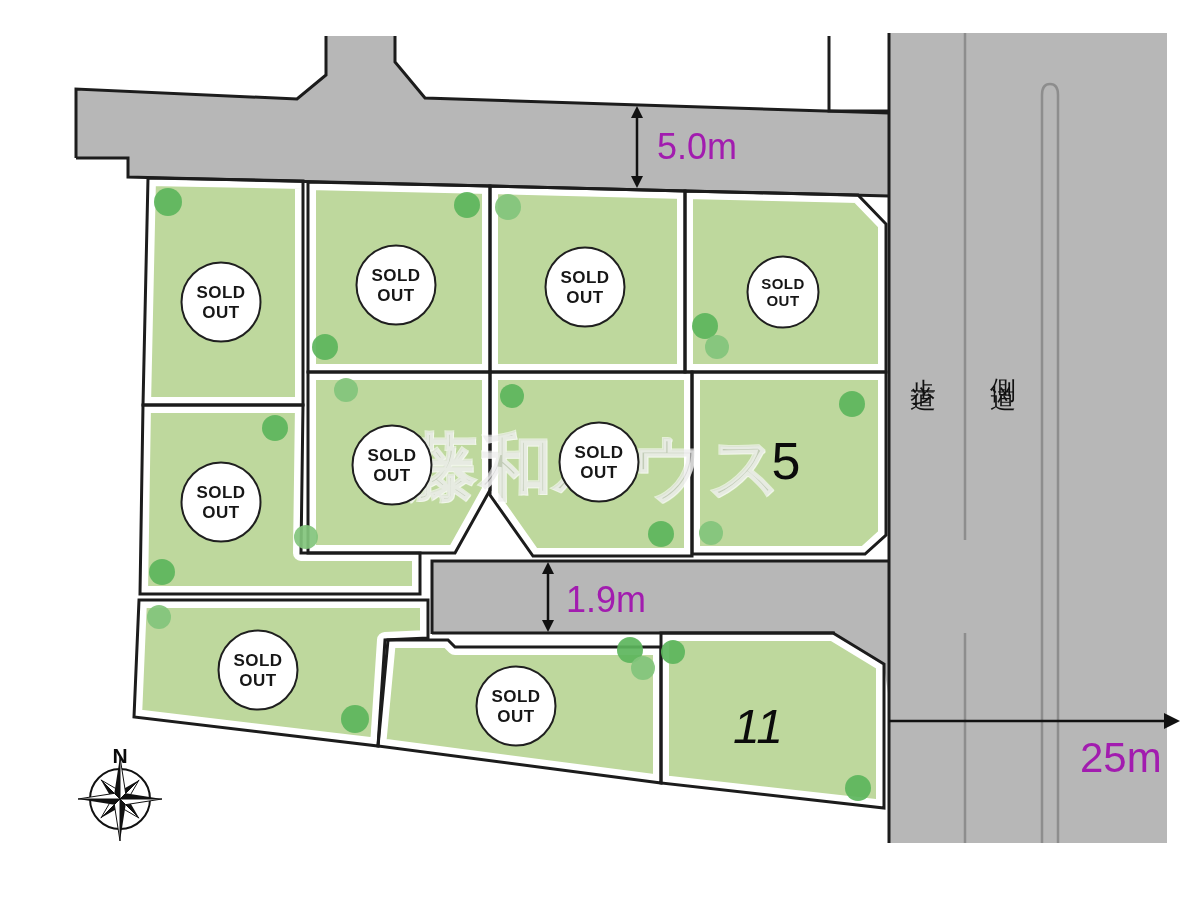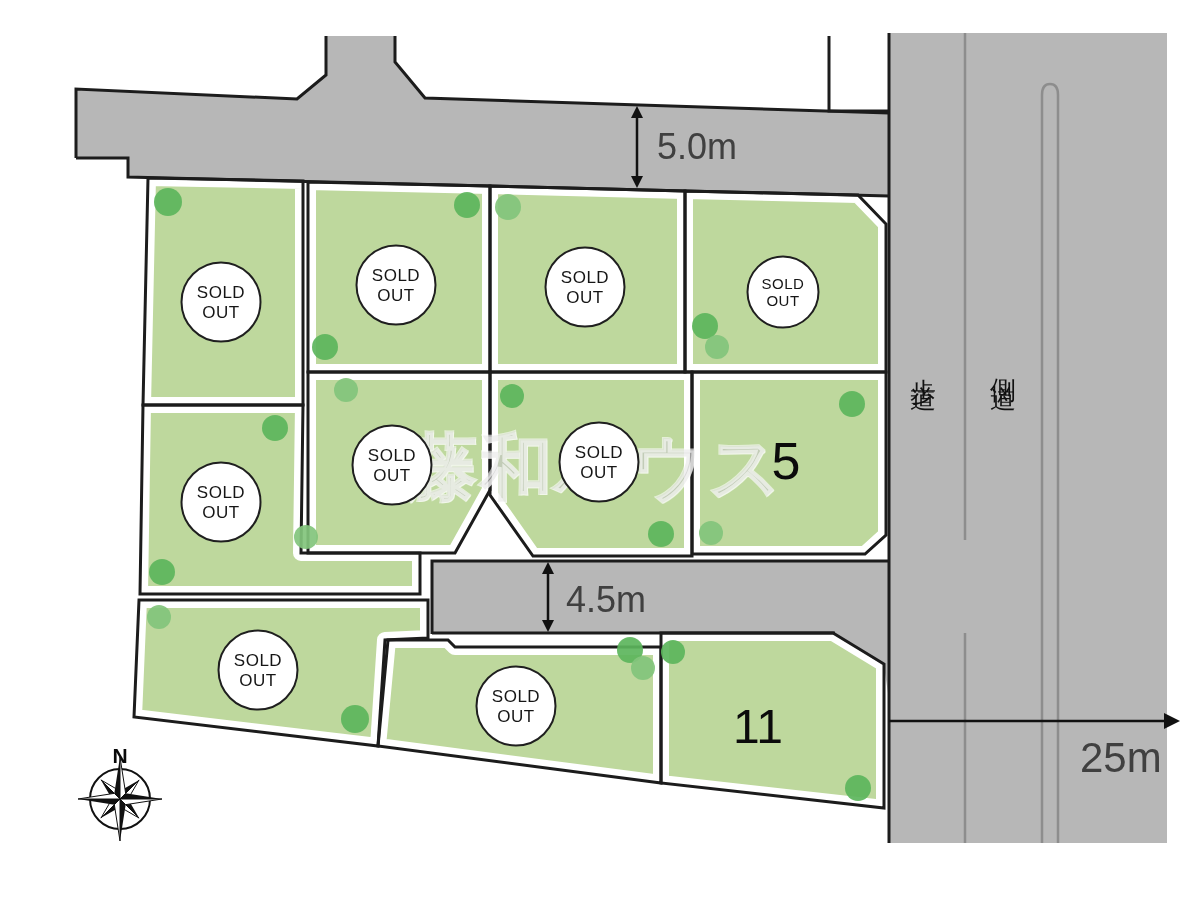--- a/index.html
+++ b/index.html
@@ -8,28 +8,28 @@
   #plat{position:absolute;left:0;top:0;z-index:1;}
   .lot{fill:#bed89d;stroke:#ffffff;stroke-width:16;stroke-linejoin:round;}
   .lot-edge{fill:none;stroke:#1c1c1c;stroke-width:3;stroke-linejoin:miter;}
   .road{fill:#b7b7b7;}
   .redge{fill:none;stroke:#1c1c1c;stroke-width:3;stroke-linejoin:miter;}
   .rmark{fill:none;stroke:#8d8d8d;stroke-width:2.5;}
   .arrowline{stroke:#111;stroke-width:2.5;}
   .arrowhead{fill:#111;}
   .badge{position:absolute;width:77px;height:77px;background:#fff;border:2px solid #1f1f1f;
          border-radius:50%;display:flex;flex-direction:column;align-items:center;justify-content:center;
-         transform:translate(-50%,-50%);font-weight:400;font-size:17px;line-height:1.12;
+         transform:translate(-50%,-50%);font-weight:700;font-size:17px;line-height:1.12;
          letter-spacing:.5px;color:#161616;z-index:4;}
   .badge.sm{width:69px;height:69px;font-size:15px;}
-  .dim{position:absolute;color:#404040;z-index:5;transform:translate(0,-50%);white-space:nowrap;}
+  .dim{position:absolute;color:#a21caf;z-index:5;transform:translate(0,-50%);white-space:nowrap;}
   .vlabel{position:absolute;writing-mode:vertical-rl;text-orientation:upright;font-size:26px;
           letter-spacing:7px;transform:translate(-50%,-50%);color:#111;z-index:5;}
   .lotnum{position:absolute;transform:translate(-50%,-50%);font-size:52px;font-weight:500;color:#0b0b0b;z-index:3;}
-  .lotnum.n11{font-size:48px;}
+  .lotnum.n11{font-size:48px;font-style:italic;}
   .wm{position:absolute;left:405px;top:420px;font-size:72px;font-weight:700;letter-spacing:3px;
       color:rgba(128,128,128,0.30);-webkit-text-stroke:2px rgba(255,255,255,0.60);
       text-shadow:1px 1px 0 rgba(255,255,255,0.5);z-index:2;white-space:nowrap;}
   .north{position:absolute;left:120px;top:756px;transform:translate(-50%,-50%);
          font-weight:bold;font-size:21px;color:#0a0a0a;z-index:5;}
 </style>
 </head>
 <body>
 
 <div id="stage">
@@ -177,21 +177,21 @@
   </div>
   <div class="badge" style="left:516px;top:706px">
     <span>SOLD</span>
     <span>OUT</span>
   </div>
 
   <div class="lotnum" style="left:786px;top:461px">5</div>
   <div class="lotnum n11" style="left:758px;top:726px">11</div>
 
   <div class="dim" style="left:657px;top:147px;font-size:36px">5.0m</div>
-  <div class="dim" style="left:566px;top:600px;font-size:36px">4.5m</div>
+  <div class="dim" style="left:566px;top:600px;font-size:36px">1.9m</div>
   <div class="dim" style="left:1080px;top:758px;font-size:42px">25m</div>
 
   <div class="vlabel" style="left:924px;top:365px">歩道</div>
   <div class="vlabel" style="left:1004px;top:365px">側道</div>
 
   <div class="north">N</div>
   <div class="wm">藤和ハウス</div>
 </div>
 
 </body></html>

